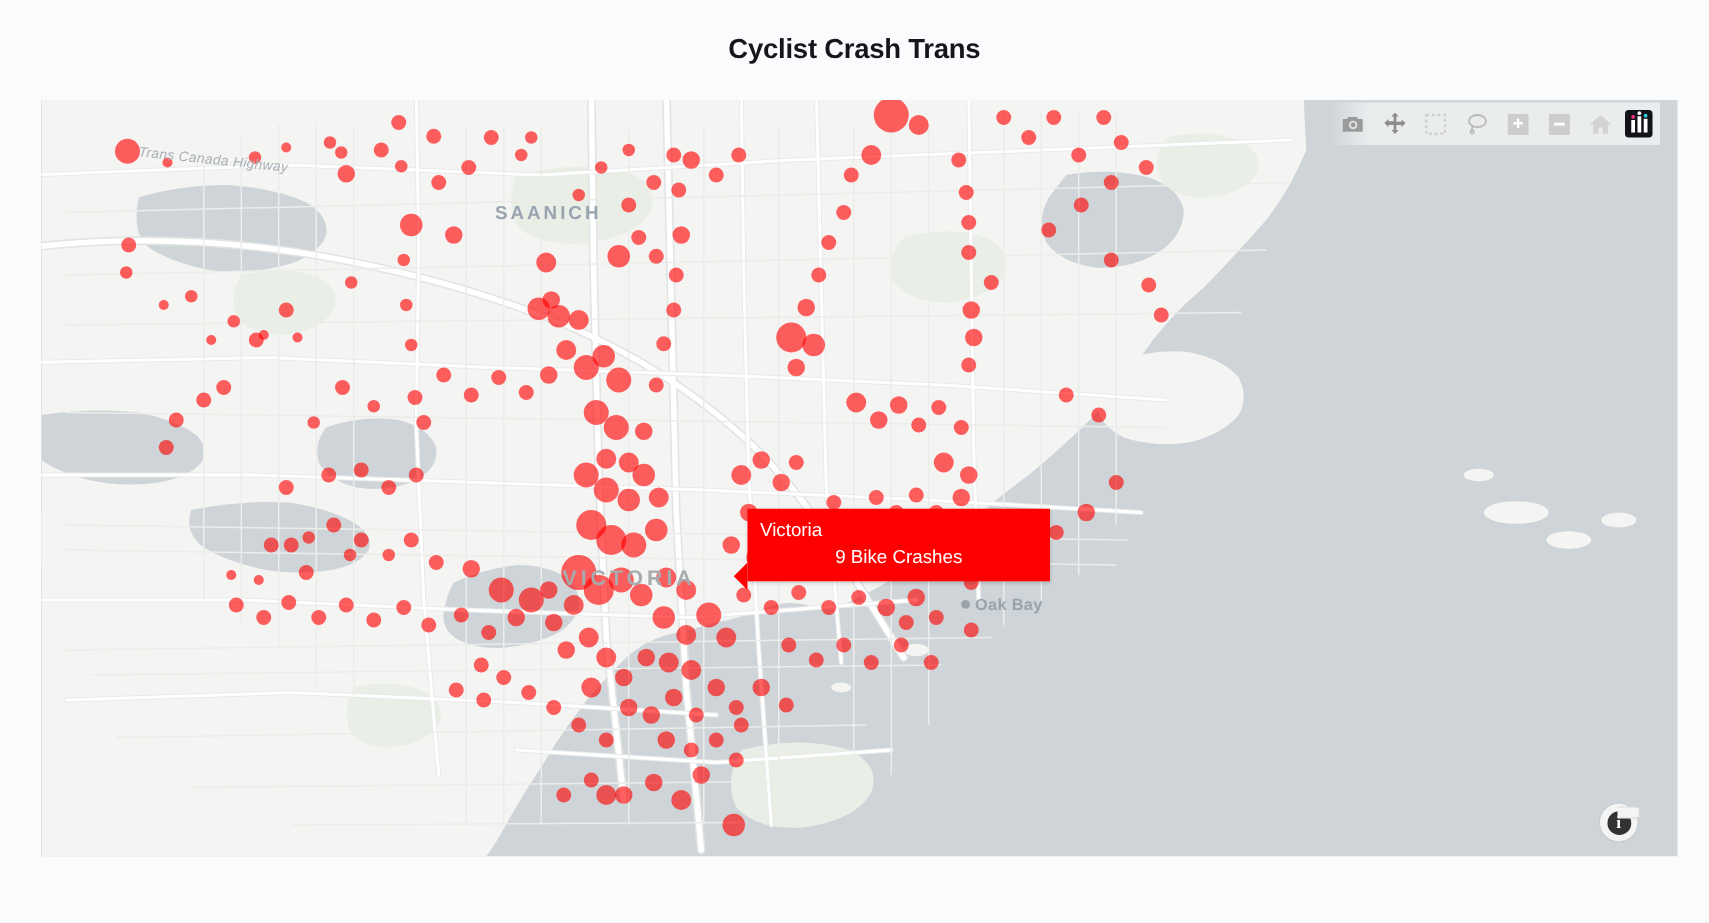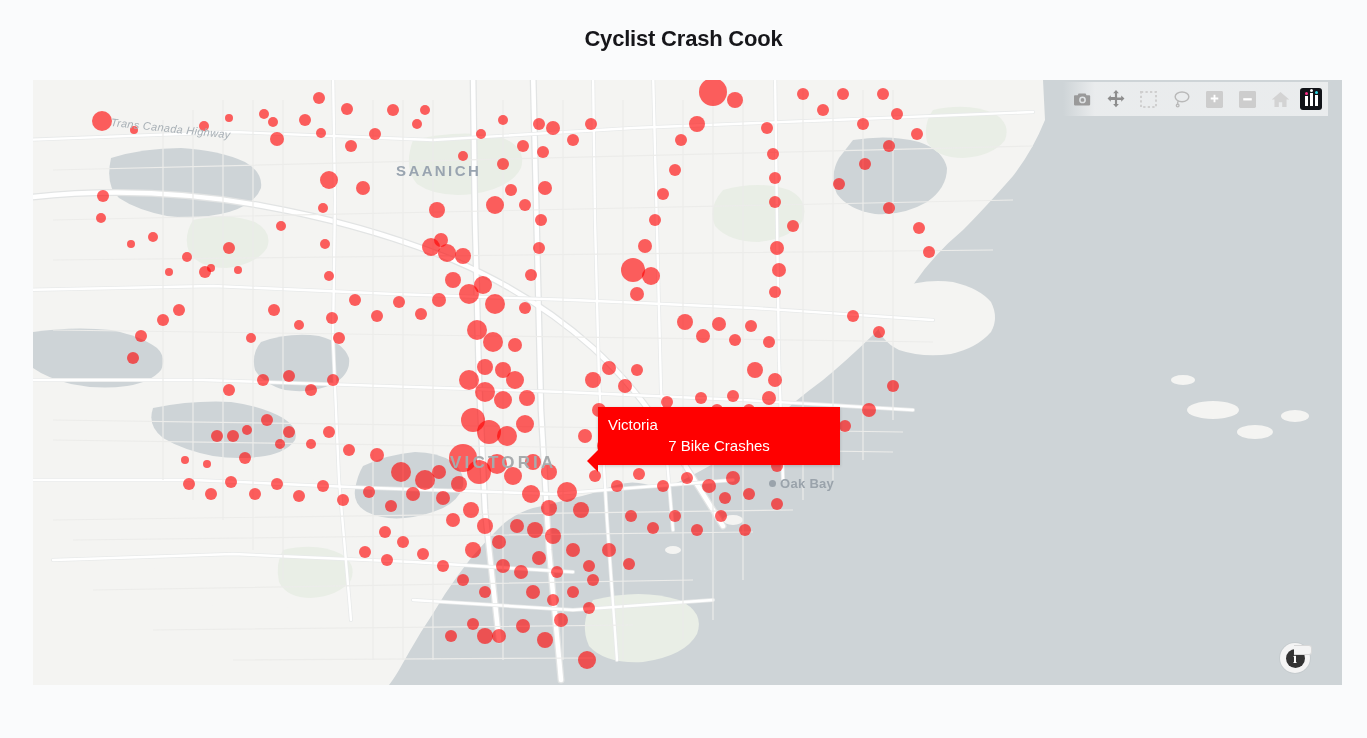--- a/index.html
+++ b/index.html
@@ -180,21 +180,21 @@
     border: 1px solid #d8d8d8;
     border-left: none;
     border-radius: 0 3px 3px 0;
   }
 </style>
 </head>
 <body>
 
 <div class="page">
 
-  <div class="title">Cyclist Crash Cook</div>
+  <div class="title">Cyclist Crash Trans</div>
 
   <div class="map-frame">
 
     <div class="map-canvas">
       <svg class="map-svg" viewBox="0 0 1309 605" preserveAspectRatio="none">
         <defs>
           <linearGradient id="wfade" x1="0" y1="0" x2="0" y2="1">
             <stop offset="0%" stop-color="#ced4d7"></stop>
             <stop offset="100%" stop-color="#ced4d7"></stop>
           </linearGradient>
@@ -568,21 +568,21 @@
       <div class="maplabel lbl-topcut"></div>
       <div class="maplabel lbl-saanich">SAANICH</div>
       <div class="maplabel lbl-victoria">VICTORIA</div>
       <div class="oakbay-dot"></div>
       <div class="maplabel lbl-oakbay">Oak Bay</div>
       <div class="maplabel lbl-tch">Trans Canada Highway</div>
 
       <div class="tooltip">
         <div class="tooltip-arrow"></div>
         <div class="tt-sub">Victoria</div>
-        <div class="tt-count"> 7 Bike Crashes</div>
+        <div class="tt-count"> 9 Bike Crashes</div>
       </div>
 
       <div class="info-btn">
         <div class="info-tab"></div>
         <div class="info-glyph">i</div>
       </div>
 
       <div class="modebar">
         <div class="mb-btn">
           <svg width="17" height="15" viewBox="0 0 20 17">

